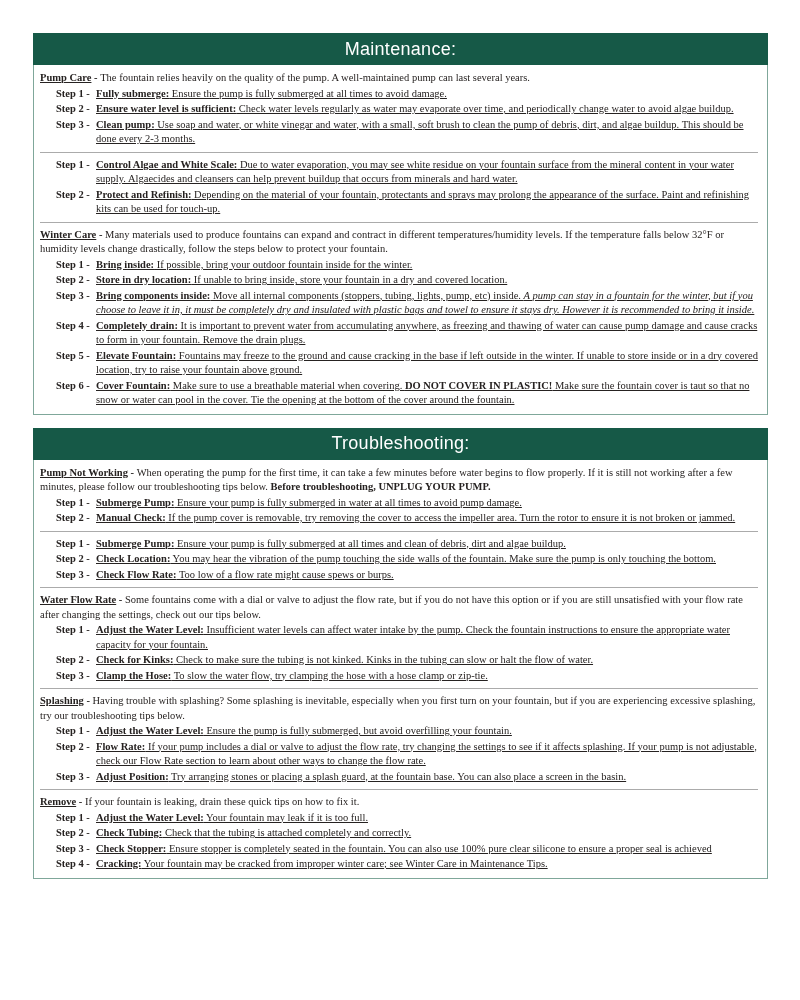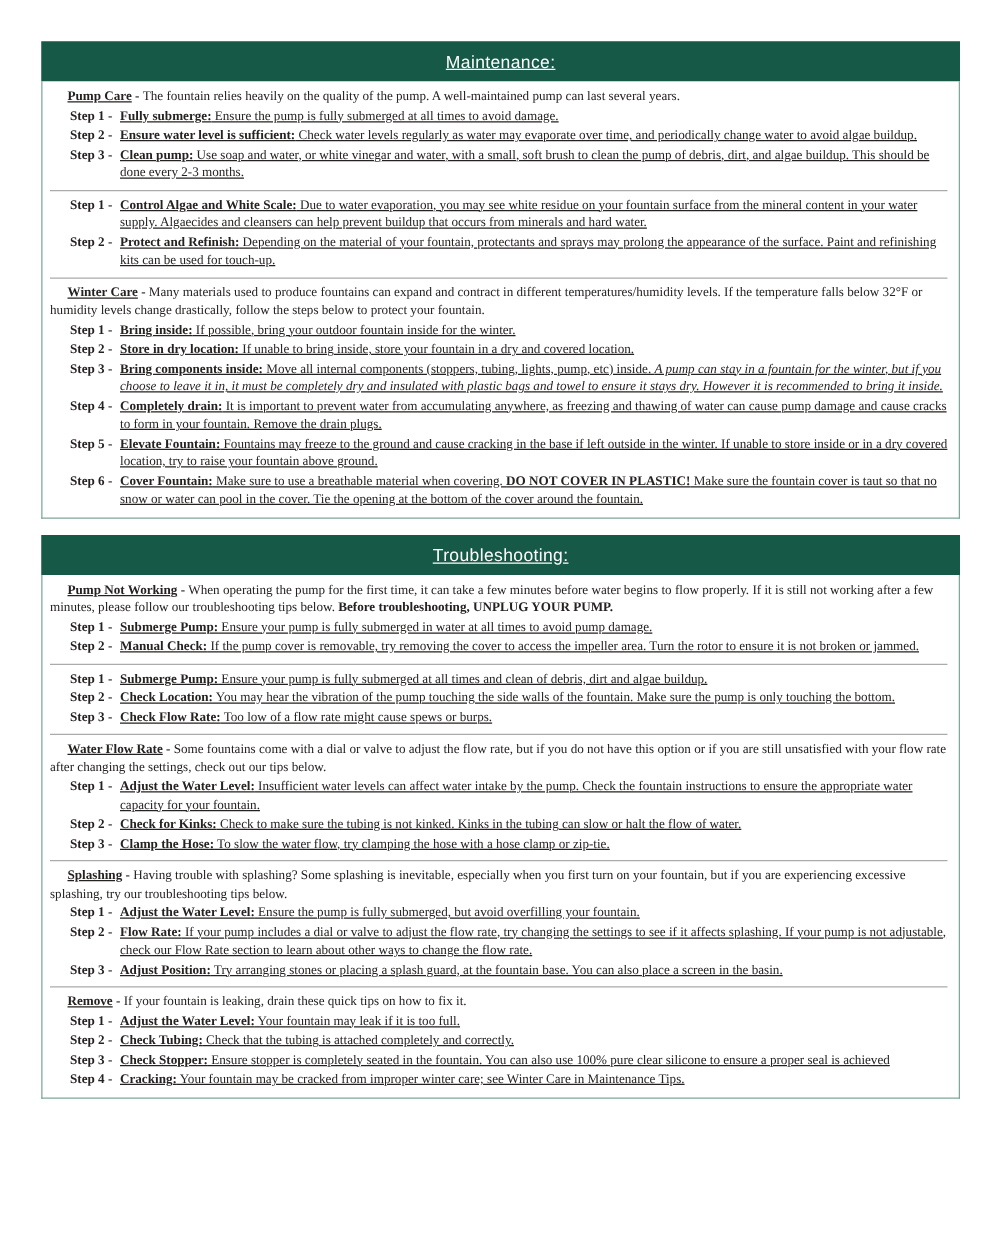--- a/index.html
+++ b/index.html
@@ -13,36 +13,36 @@
   .page { padding: 33px 32px 0 33px; }
   .panel { margin-bottom: 13px; }
   .panel-header {
     background: var(--header-bg, #165947);
     height: 32px;
     display: flex; align-items: center; justify-content: center;
   }
   .panel-title {
     color: var(--header-text, #ffffff);
     font-family: "Liberation Sans", sans-serif;
-    font-size: 14px; letter-spacing: 0.3px; text-decoration: underline;
+    font-size: 18px; letter-spacing: 0.3px;
   }
   .panel-body {
     border: 1px solid var(--box-border, #7fa79a);
     border-top: none;
     padding: 6px 9px 5px 6px;
     font-size: 10.5px;
     line-height: 14.5px;
   }
   .divider {
     border: 0;
     border-top: 1px solid var(--divider, #ababab);
     margin: 5px 0;
   }
   .intro { margin: 0; }
-  .heading { font-weight: bold; text-decoration: underline; margin-left: 14px; }
+  .heading { font-weight: bold; text-decoration: underline; }
   .b { font-weight: bold; }
   .i { font-style: italic; }
   .step { display: flex; margin: 1px 0; padding-left: 16px; }
   .step-num { font-weight: bold; flex: 0 0 40px; }
   .step-body { flex: 1; text-decoration: underline; }
 </style>
 </head>
 <body>
 
 <div class="page">

